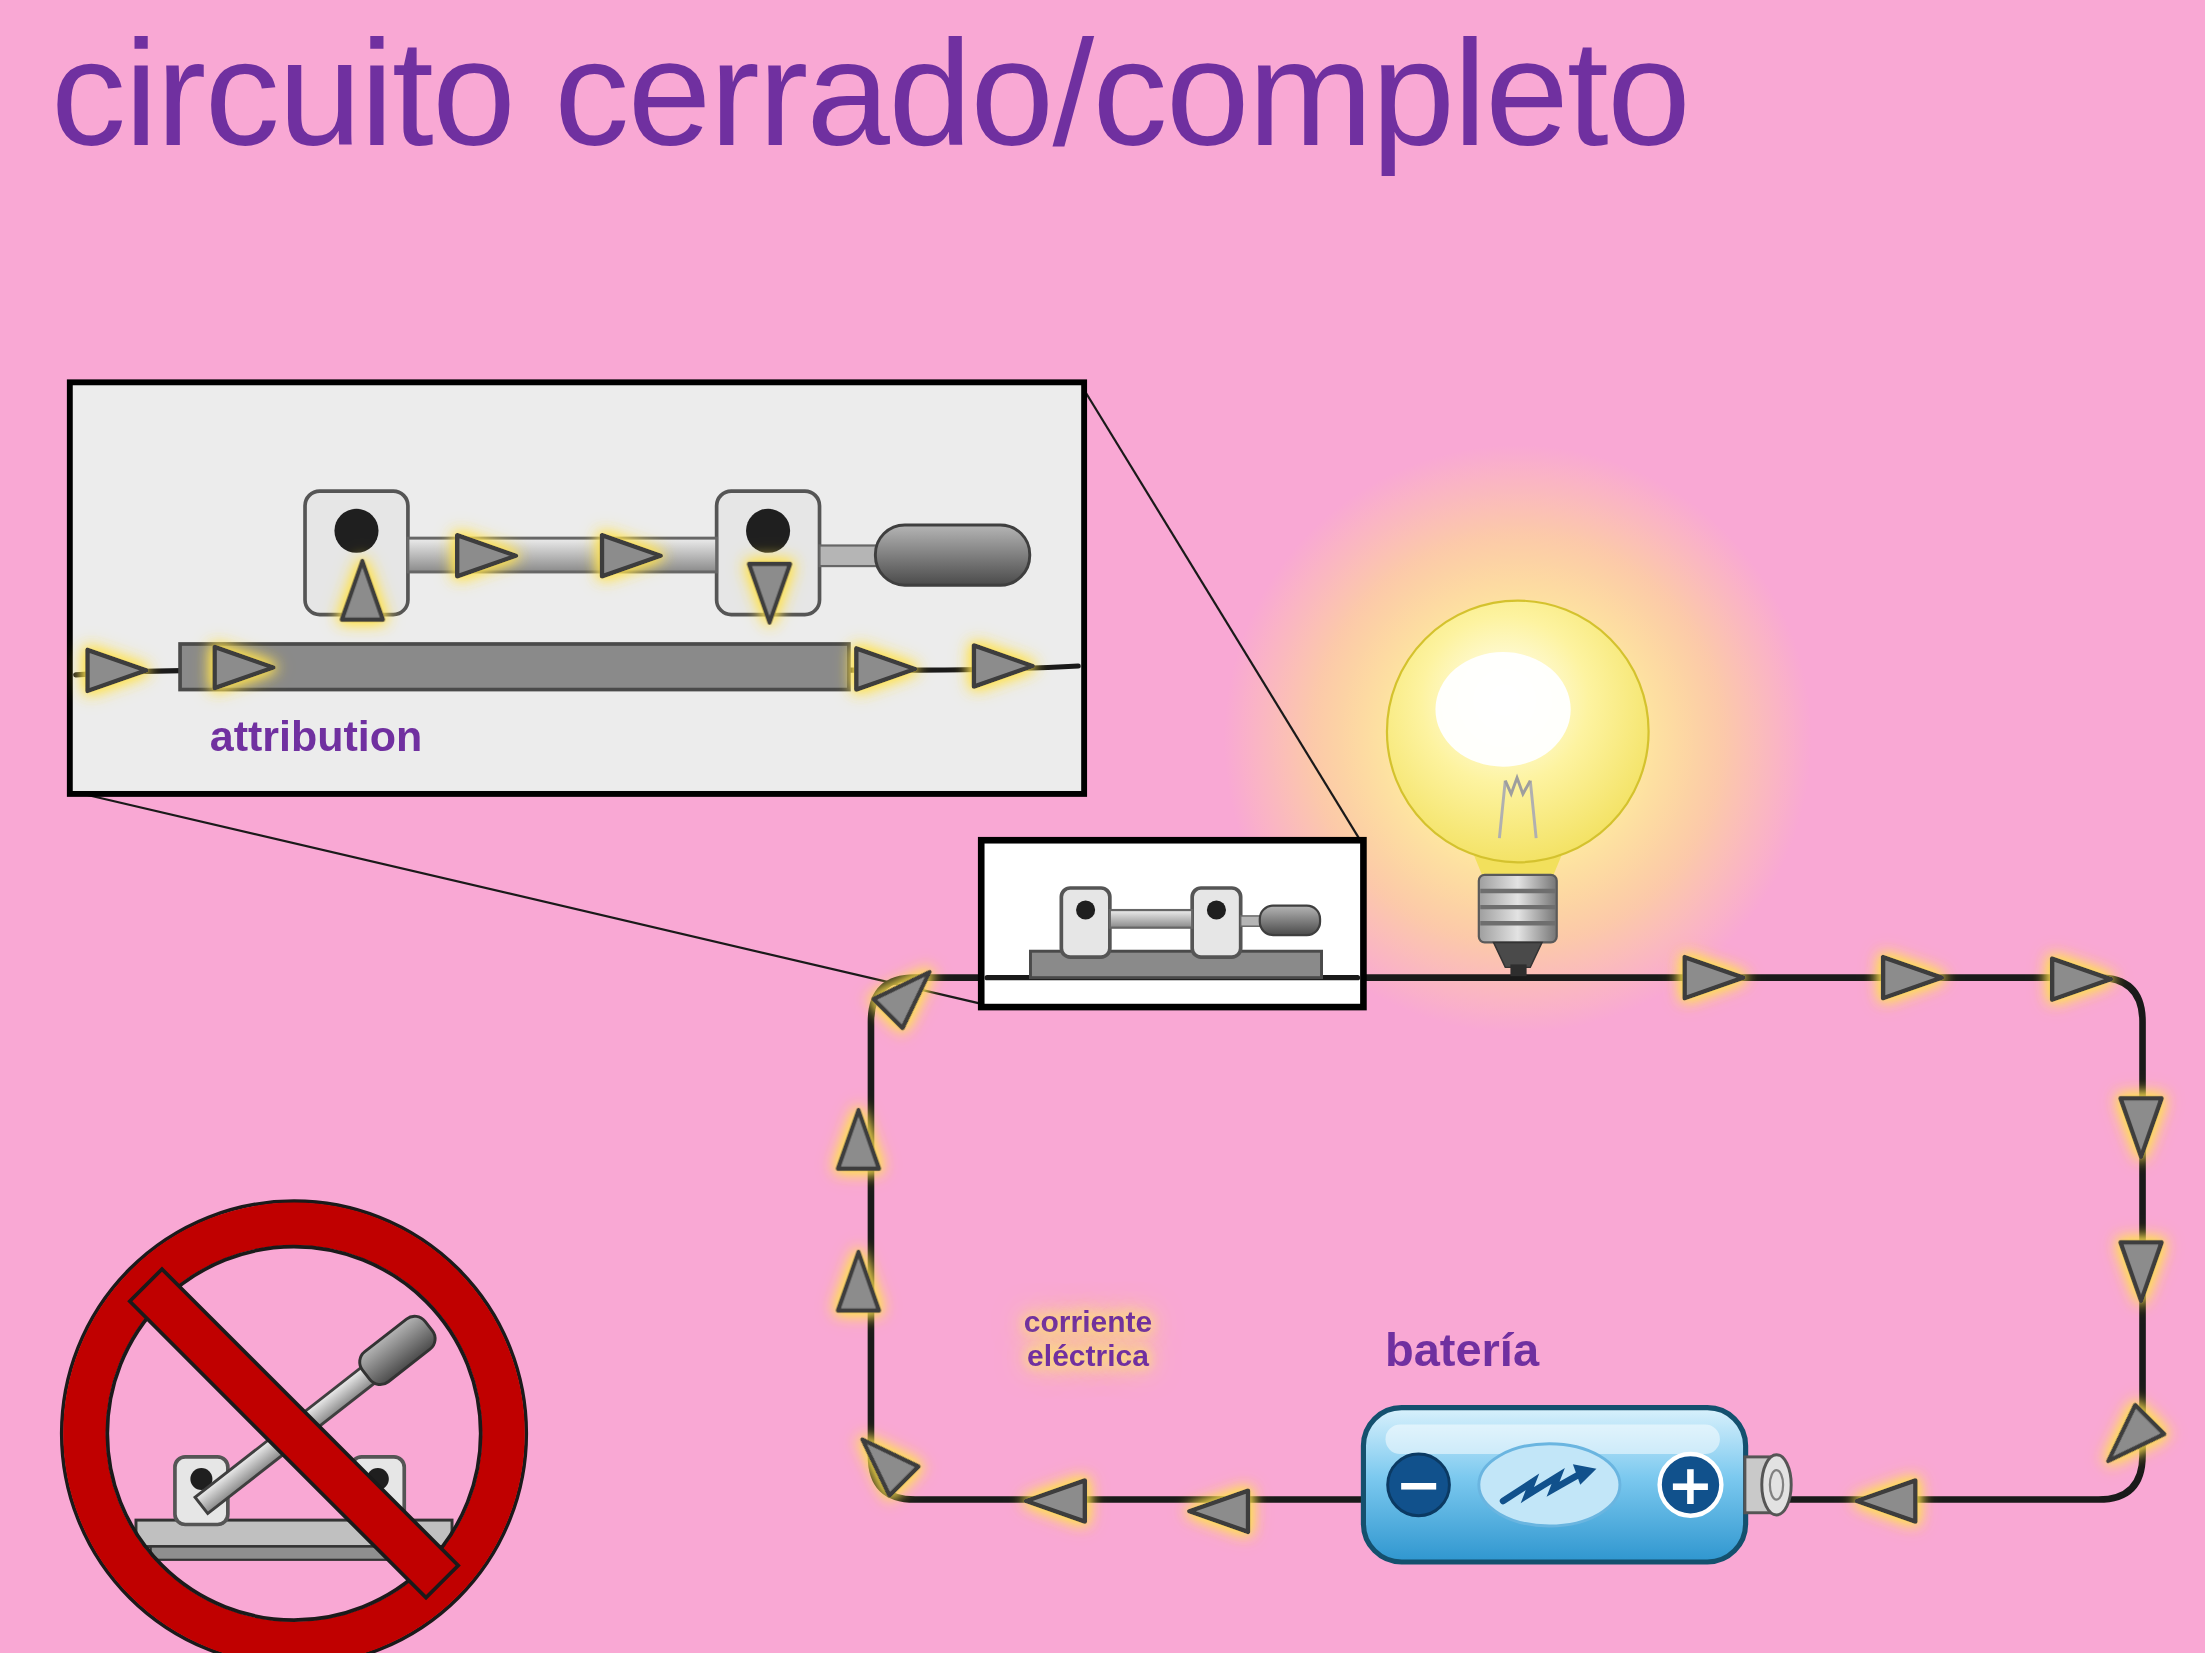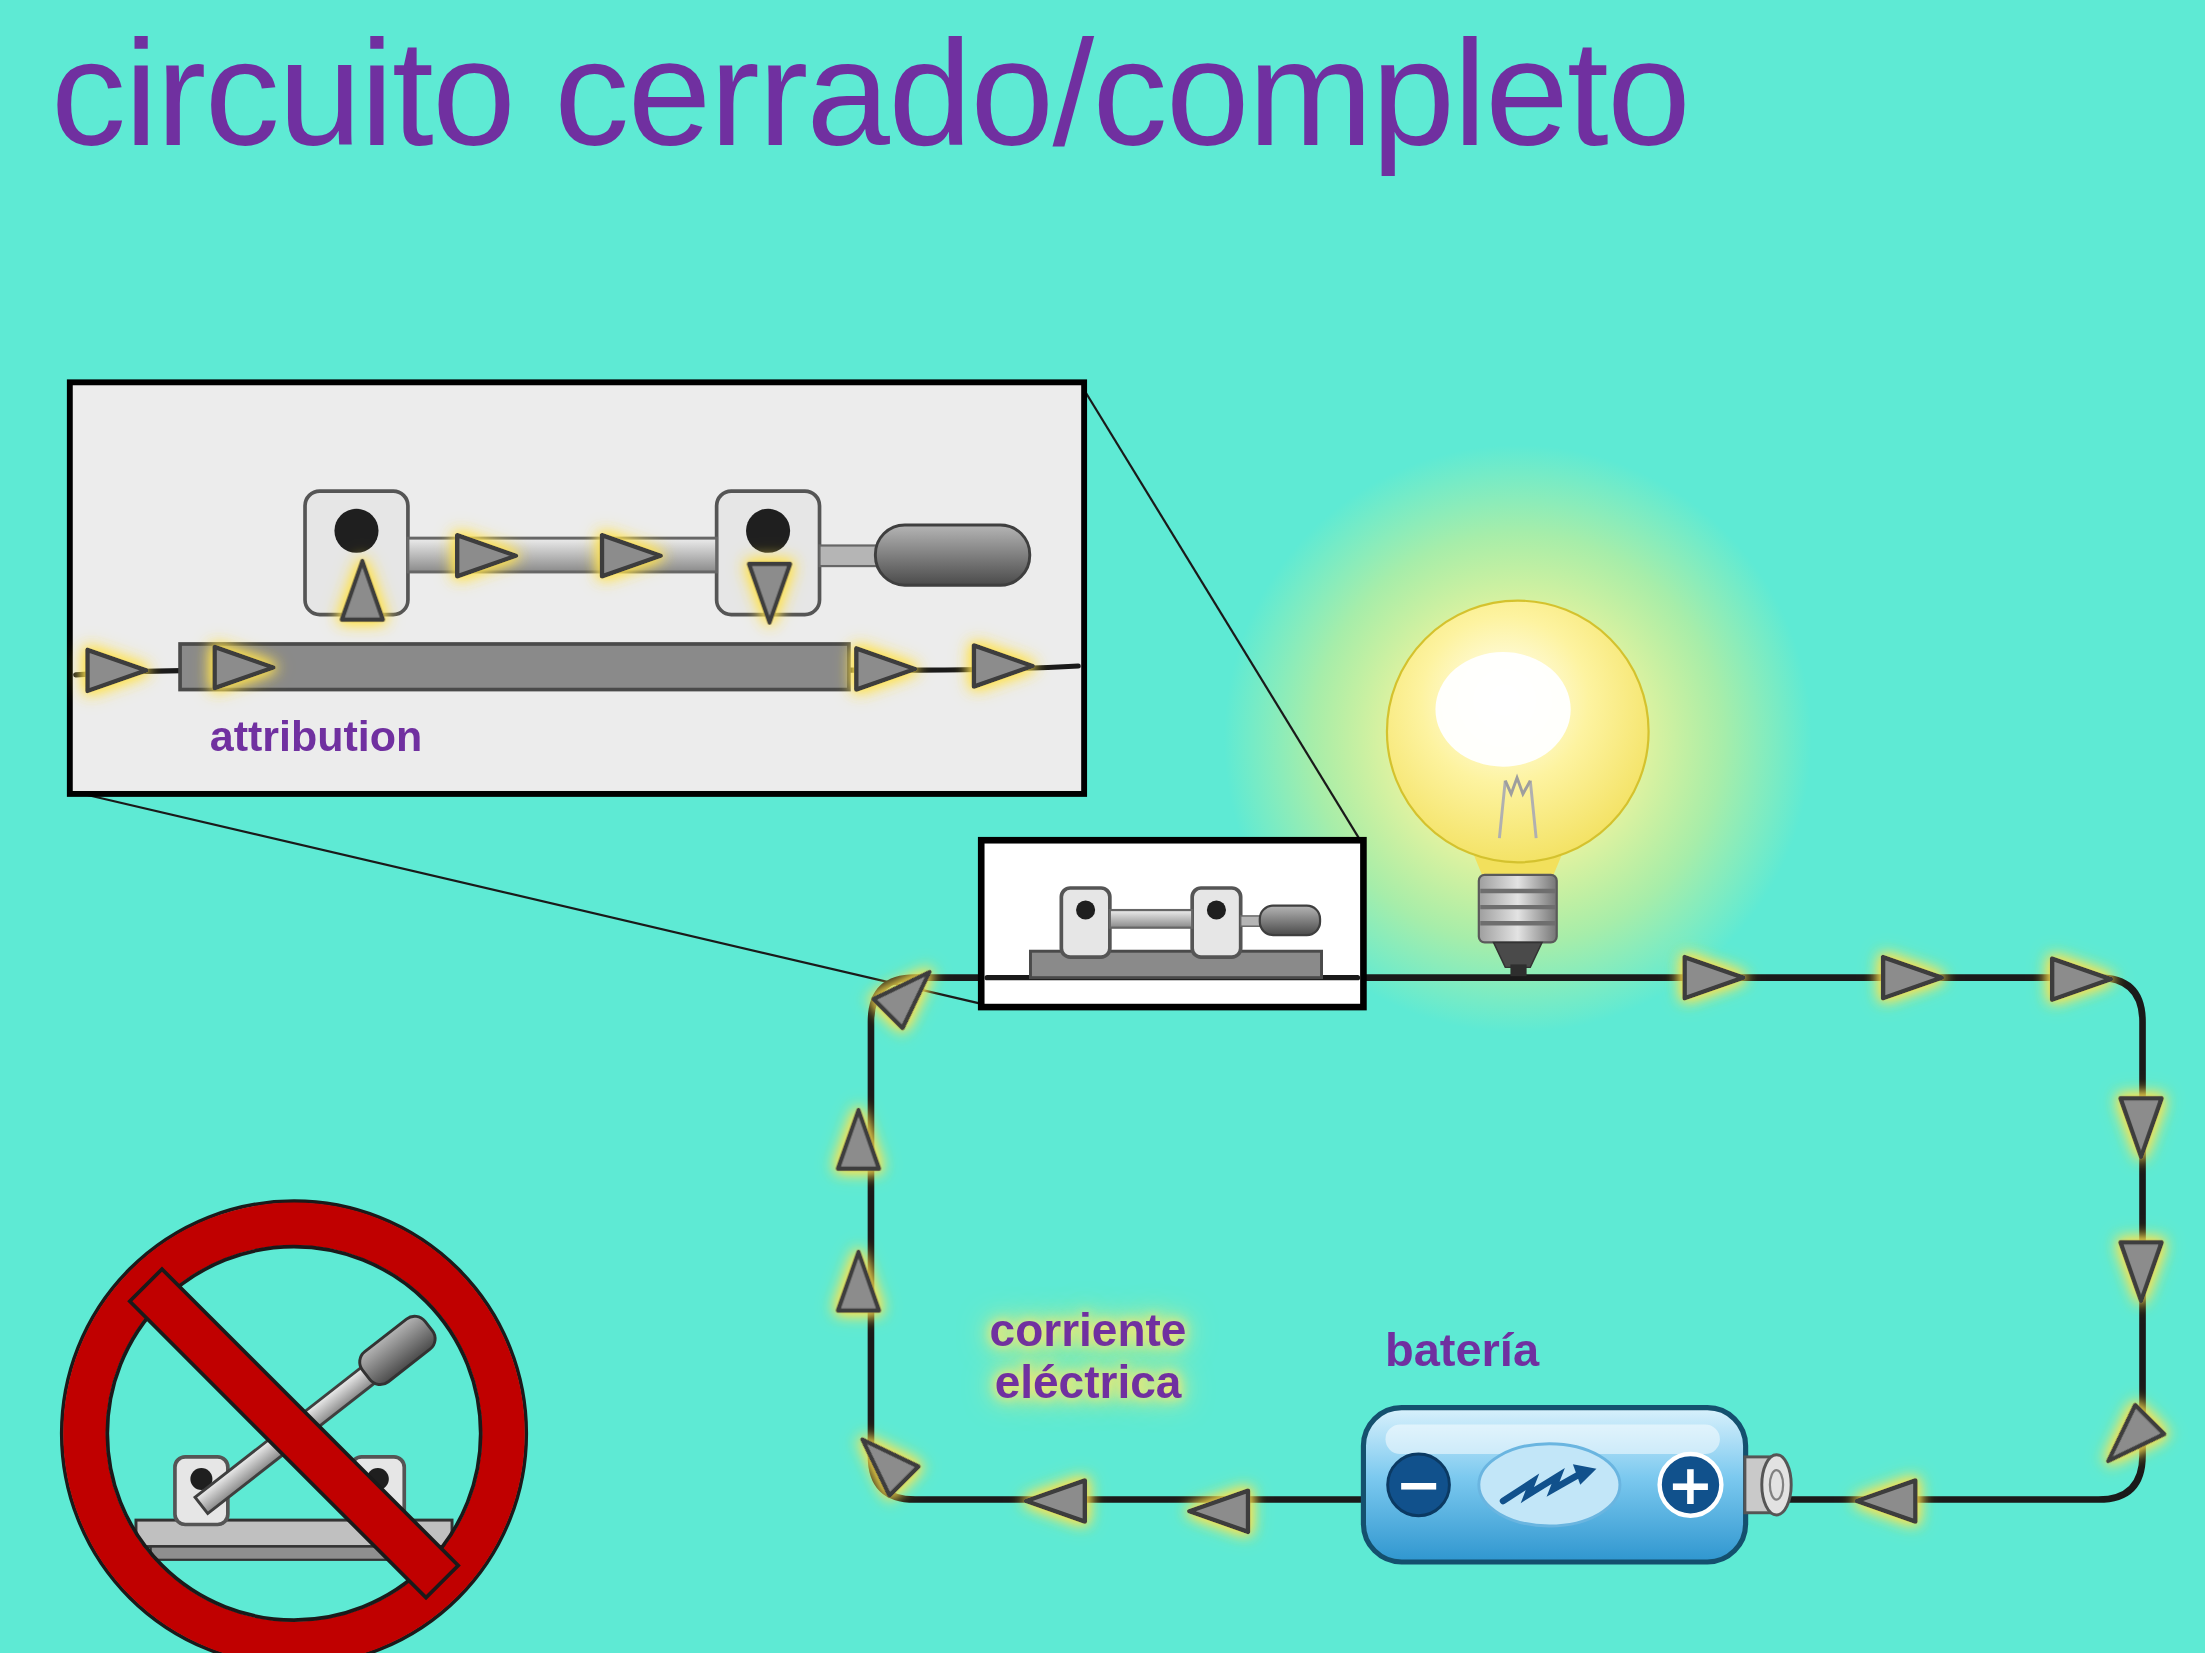--- a/index.html
+++ b/index.html
@@ -1,27 +1,27 @@
 <!DOCTYPE html>
 <html style="font-size:11.8px"><head>
 <meta charset="utf-8">
 <style>
   html,body{margin:0;padding:0;background:#ffffff;}
   .page{
-    position:relative;width:2205px;height:1654px;background:#5eead4;
+    position:relative;width:2205px;height:1654px;background:#f9a8d4;
     outline:1.5px solid #a9a9a9;overflow:hidden;
     font-family:"Liberation Sans", sans-serif;
   }
   .page-title{
     position:absolute;left:51px;top:7.4px;margin:0;
     font-size:150px;font-weight:400;letter-spacing:-1.5px;color:#7030a0;white-space:nowrap;
   }
   .caption{position:absolute;transform:translateX(-50%);text-align:center;color:#7030a0;font-weight:700;white-space:nowrap;}
   .cap-switch{left:316px;top:712px;font-size:43px;}
-  .cap-current{left:1088px;top:1305px;font-size:46px;line-height:1.12;
+  .cap-current{left:1088px;top:1305px;font-size:30px;line-height:1.12;
     text-shadow:0 0 10.3px #ffe96b,0 0 19px #ffe96b,0 0 32px #ffe96b;}
   .cap-battery{left:1462px;top:1322px;font-size:47px;}
   .footer-text{position:absolute;left:19px;top:1614px;font-size:28px;color:#000;white-space:nowrap;}
   svg.diagram{position:absolute;left:0;top:0;}
   .wire{fill:none;stroke:#1a1a1a;stroke-width:9;stroke-linecap:round;}
   .wire-thin{fill:none;stroke:#1a1a1a;stroke-width:7;stroke-linecap:round;}
   .arrow{fill:#8c8c8c;stroke:#3c3c3c;stroke-width:6;stroke-linejoin:round;filter:url(#glow);}
   .zoomline{stroke:#1a1a1a;stroke-width:3;}
   .post{fill:#e6e6e6;stroke:#555;stroke-width:5;}
   .hole{fill:#1f1f1f;}

